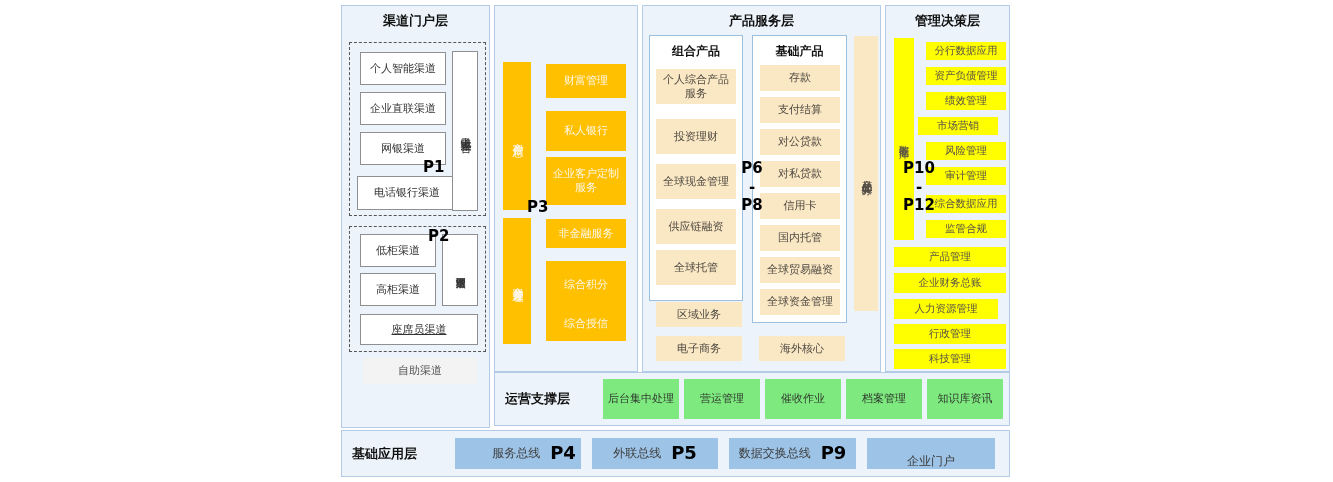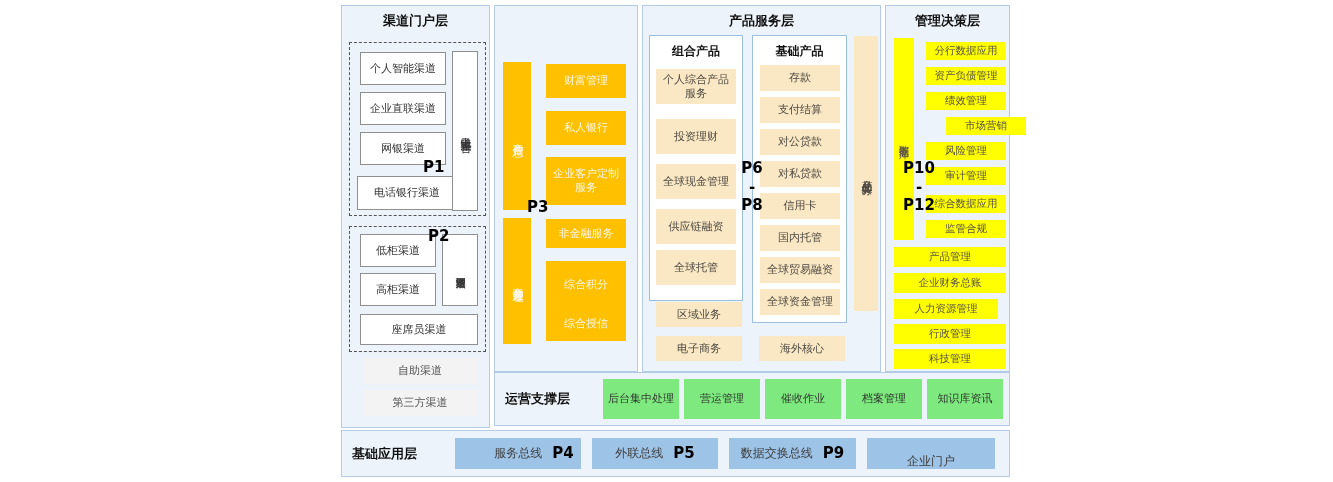--- a/index.html
+++ b/index.html
@@ -10,21 +10,21 @@
   .lside{position:absolute;display:flex;align-items:center;font-weight:bold;font-size:13px;color:#111;}
   .box{position:absolute;display:flex;align-items:center;justify-content:center;
        font-size:11px;text-align:center;line-height:1.25;box-sizing:border-box;}
   .white{background:#fff;border:1px solid #8f8f8f;color:#333;}
   .orange{background:#FFC000;color:#fdf6e8;}
   .tan{background:#FAE7C4;color:#4e4a42;}
   .yellow{background:#FFFF00;color:#5a5348;font-size:10.5px;}
   .green{background:#7EE97E;color:#2f3a2f;}
   .grayb{background:#f3f3f3;color:#555;}
   .bus{background:#9DC3E6;color:#3c3c3c;font-size:12px;gap:10px;}
-  .bus .pbig{font-size:15px;font-weight:bold;color:#000;}
+  .bus .pbig{font-size:18px;font-weight:bold;color:#000;}
   .vtext{writing-mode:vertical-rl;letter-spacing:1px;}
   .dashed{position:absolute;border:1px dashed #555;box-sizing:border-box;}
   .wbox{position:absolute;background:#fff;border:1px solid #9bbfe0;box-sizing:border-box;}
   .subhdr{position:absolute;text-align:center;font-weight:bold;font-size:12px;color:#111;}
   .plabel{position:absolute;font-weight:bold;font-size:15px;color:#000;}
   .pstack{position:absolute;display:flex;flex-direction:column;align-items:center;
           font-weight:bold;font-size:15px;color:#000;line-height:1.1;gap:2px;}
 </style>
 </head>
 <body>
@@ -49,30 +49,29 @@
   <div class="box white" style="left:360px;top:92px;width:86px;height:33px;">企业直联渠道</div>
   <div class="box white" style="left:360px;top:132px;width:86px;height:33px;">网银渠道</div>
   <div class="box white" style="left:357px;top:176px;width:100px;height:34px;">电话银行渠道</div>
   <div class="box white vtext" style="left:452px;top:51px;width:26px;height:160px;">电子渠道整合</div>
   <div class="plabel" style="left:423px;top:158px;">P1</div>
 
   <div class="dashed" style="left:349px;top:226px;width:137px;height:126px;"></div>
   <div class="box white" style="left:360px;top:234px;width:76px;height:33px;">低柜渠道</div>
   <div class="box white" style="left:360px;top:273px;width:76px;height:33px;">高柜渠道</div>
   <div class="box white vtext" style="left:442px;top:234px;width:36px;height:72px;font-size:10px;letter-spacing:0;">网点渠道管理</div>
-  <div class="box white" style="left:360px;top:314px;width:118px;height:31px;">座席员渠道</div>
+  <div class="box white" style="left:360px;top:314px;width:118px;height:31px;text-decoration:underline;">座席员渠道</div>
   <div class="plabel" style="left:428px;top:227px;">P2</div>
 
   <div class="box grayb" style="left:363px;top:358px;width:114px;height:26px;">自助渠道</div>
-  <div class="box grayb" style="left:363px;top:390px;width:114px;height:26px;">第三方渠道</div>
 
   <div class="box orange vtext" style="left:503px;top:62px;width:28px;height:148px;">客户信息</div>
   <div class="box orange vtext" style="left:503px;top:218px;width:28px;height:126px;">客户关系管理</div>
   <div class="box orange" style="left:546px;top:64px;width:80px;height:34px;">财富管理</div>
-  <div class="box orange" style="left:546px;top:111px;width:80px;height:34px;">私人银行</div>
+  <div class="box orange" style="left:546px;top:111px;width:80px;height:40px;">私人银行</div>
   <div class="box orange" style="left:546px;top:157px;width:80px;height:48px;padding:0 6px;">企业客户定制服务</div>
   <div class="box orange" style="left:546px;top:219px;width:80px;height:29px;">非金融服务</div>
   <div class="box orange" style="left:546px;top:261px;width:80px;height:48px;">综合积分</div>
   <div class="box orange" style="left:546px;top:307px;width:80px;height:34px;">综合授信</div>
   <div class="plabel" style="left:527px;top:198px;">P3</div>
 
   <div class="wbox" style="left:649px;top:35px;width:94px;height:266px;"></div>
   <div class="subhdr" style="left:649px;top:43px;width:94px;">组合产品</div>
   <div class="box tan" style="left:656px;top:69px;width:80px;height:35px;padding:0 3px;">个人综合产品服务</div>
   <div class="box tan" style="left:656px;top:119px;width:80px;height:35px;">投资理财</div>
@@ -99,21 +98,21 @@
   <div class="pstack" style="left:740px;top:160px;width:24px;">
     <span>P6</span>
     <span>-</span>
     <span>P8</span>
   </div>
 
   <div class="box yellow vtext" style="left:894px;top:38px;width:20px;height:202px;">数据仓库</div>
   <div class="box yellow" style="left:926px;top:42px;width:80px;height:18px;">分行数据应用</div>
   <div class="box yellow" style="left:926px;top:67px;width:80px;height:18px;">资产负债管理</div>
   <div class="box yellow" style="left:926px;top:92px;width:80px;height:18px;">绩效管理</div>
-  <div class="box yellow" style="left:946px;top:117px;width:80px;height:18px;">市场营销</div>
+  <div class="box yellow" style="left:918px;top:117px;width:80px;height:18px;">市场营销</div>
   <div class="box yellow" style="left:926px;top:142px;width:80px;height:18px;">风险管理</div>
   <div class="box yellow" style="left:926px;top:167px;width:80px;height:18px;">审计管理</div>
   <div class="box yellow" style="left:926px;top:195px;width:80px;height:18px;">综合数据应用</div>
   <div class="box yellow" style="left:926px;top:220px;width:80px;height:18px;">监管合规</div>
   <div class="box yellow" style="left:894px;top:247px;width:112px;height:20px;">产品管理</div>
   <div class="box yellow" style="left:894px;top:273px;width:112px;height:20px;">企业财务总账</div>
   <div class="box yellow" style="left:894px;top:299px;width:104px;height:20px;">人力资源管理</div>
   <div class="box yellow" style="left:894px;top:324px;width:112px;height:20px;">行政管理</div>
   <div class="box yellow" style="left:894px;top:349px;width:112px;height:20px;">科技管理</div>
 

